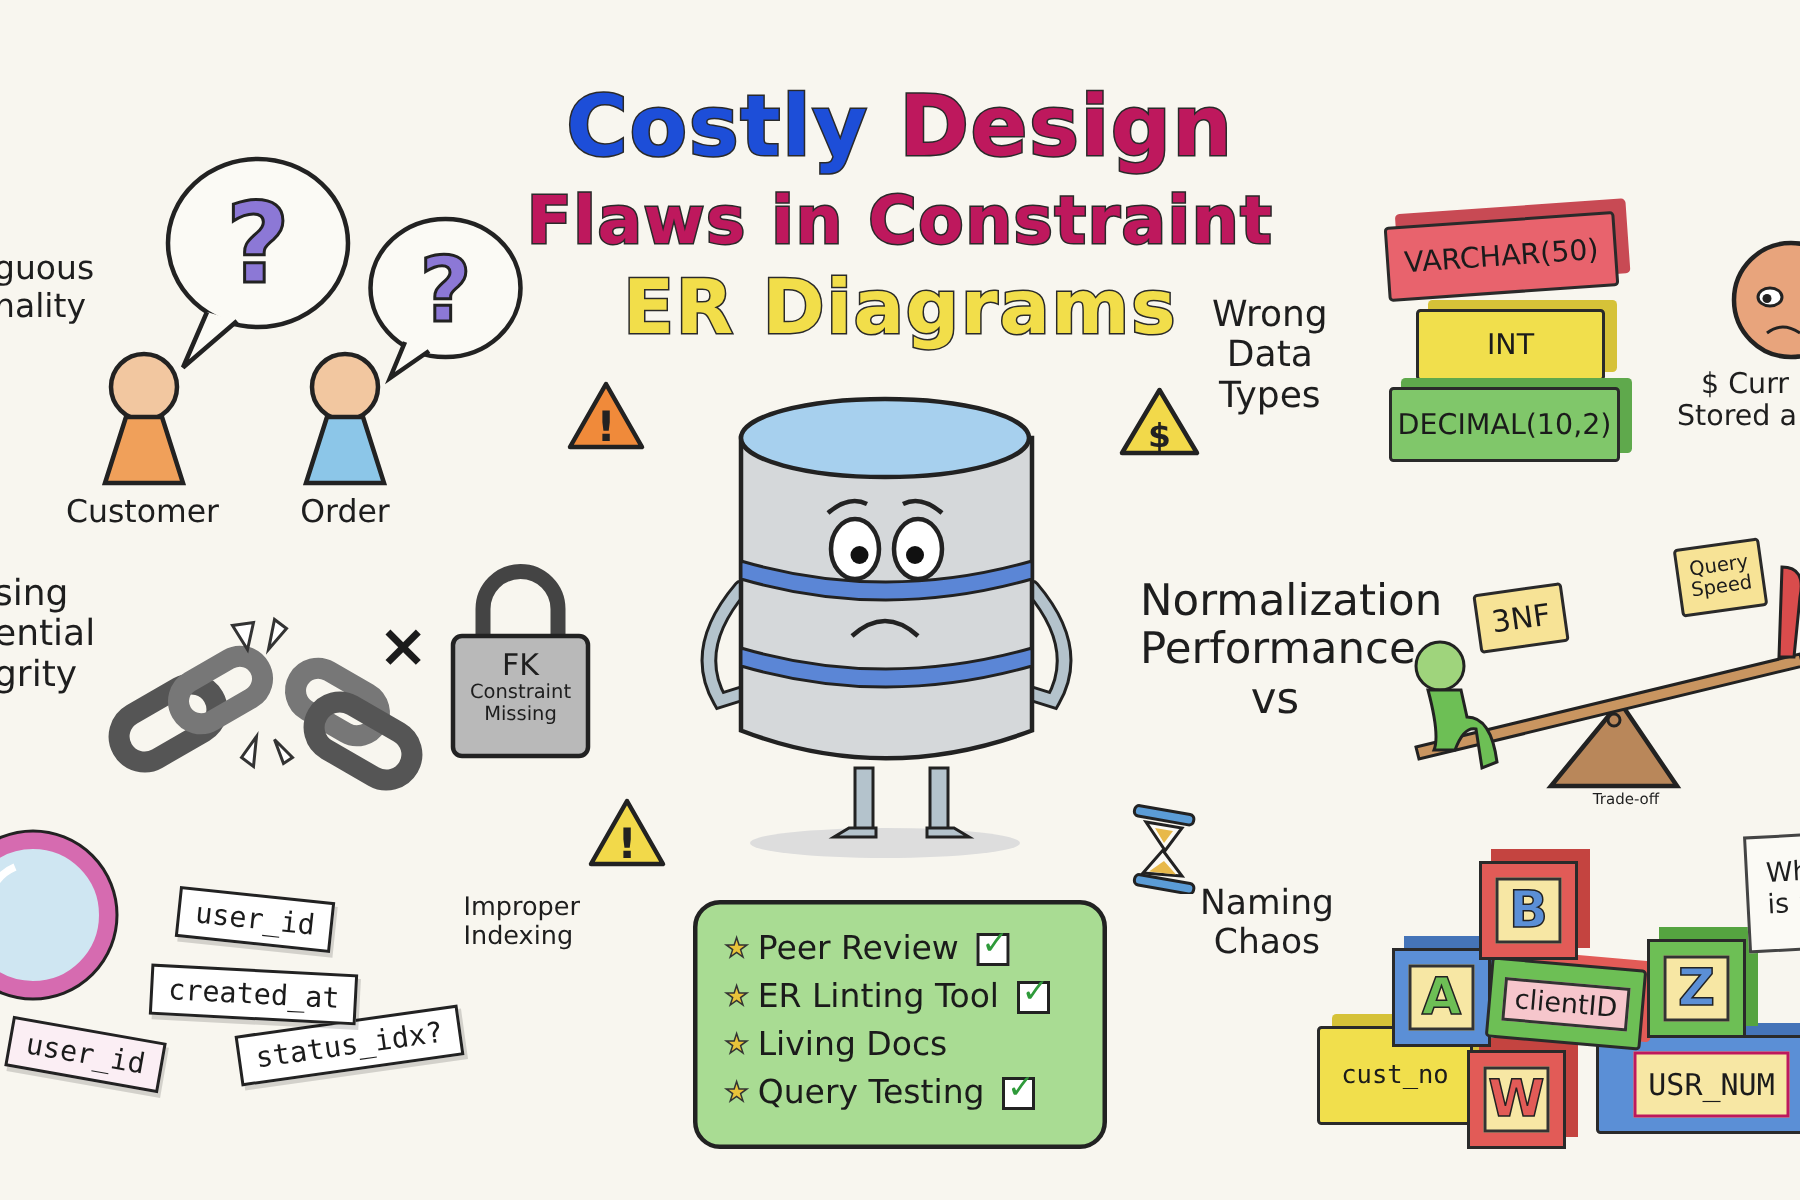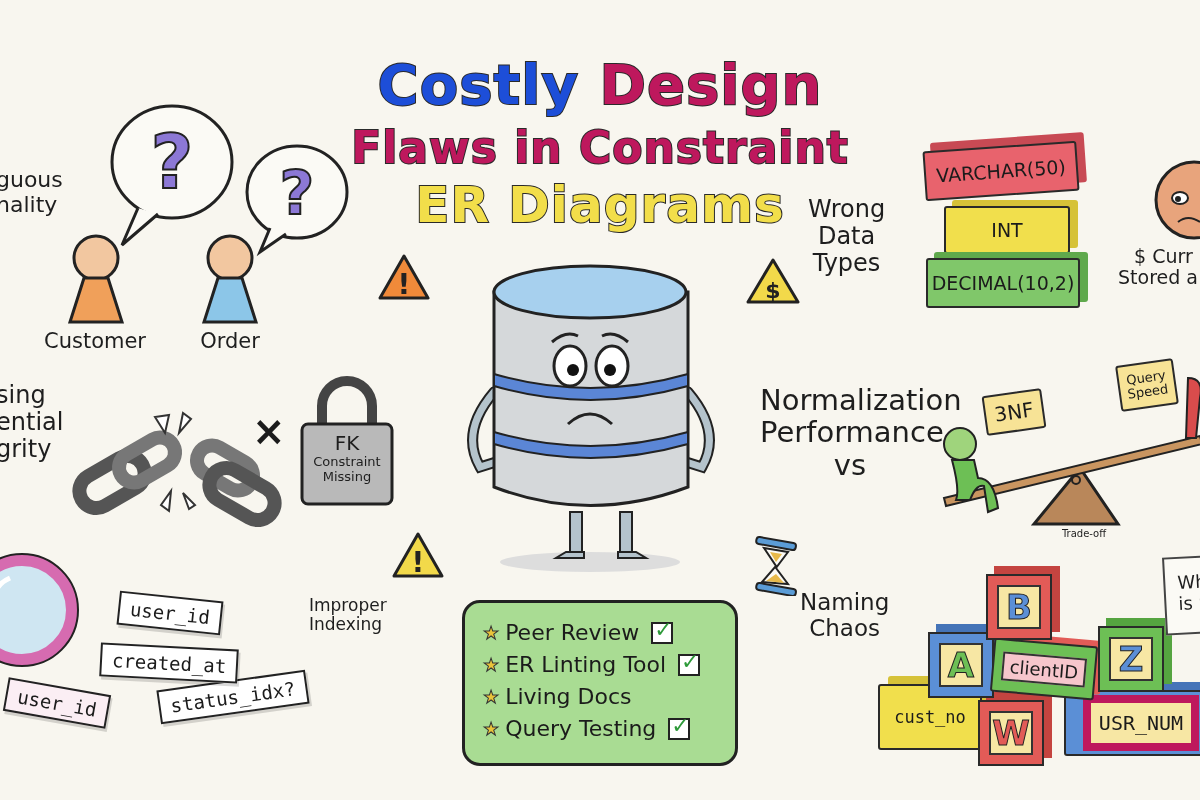--- a/index.html
+++ b/index.html
@@ -222,21 +222,21 @@
 </svg>
 <div class="abs lbl" style="left:800px;top:590px;font-size:23px;">
   <div>Naming</div>
   <div>Chaos</div>
 </div>
 <div class="block" style="left:878px;top:684px;width:100px;height:62px;background:#f1df4c;font-family:'DejaVu Sans Mono',monospace;font-size:17px;box-shadow:10px -8px 0 #d6c238;">cust_no</div>
 <div class="cube" style="left:978px;top:700px;background:#e25b57;color:#e25b57;box-shadow:8px -8px 0 #c44440;">
     <div class="face">W</div>
   </div>
 <div class="block" style="left:1064px;top:690px;width:150px;height:62px;background:#5b8fd6;font-family:'DejaVu Sans Mono',monospace;font-size:20px;box-shadow:10px -8px 0 #4574b8;">
-    <span style="background:#f7e7a4;border:8px solid #be185d;padding:8px 8px;">USR_NUM</span>
+    <span style="background:#f7e7a4;border:2px solid #be185d;padding:8px 8px;">USR_NUM</span>
   </div>
 <div class="cube" style="left:928px;top:632px;background:#5b8fd6;color:#6dbf55;box-shadow:8px -8px 0 #4574b8;">
     <div class="face">A</div>
   </div>
 <div class="block" style="left:992px;top:642px;width:100px;height:50px;background:#6dbf55;transform:rotate(5deg);font-size:18px;box-shadow:6px -6px 0 #e25b57;">
     <span style="background:#f6c6cc;border:2px solid #333;padding:2px 6px;">clientID</span>
   </div>
 <div class="cube" style="left:986px;top:574px;background:#e25b57;color:#5b8fd6;box-shadow:8px -8px 0 #c44440;">
     <div class="face">B</div>
   </div>

